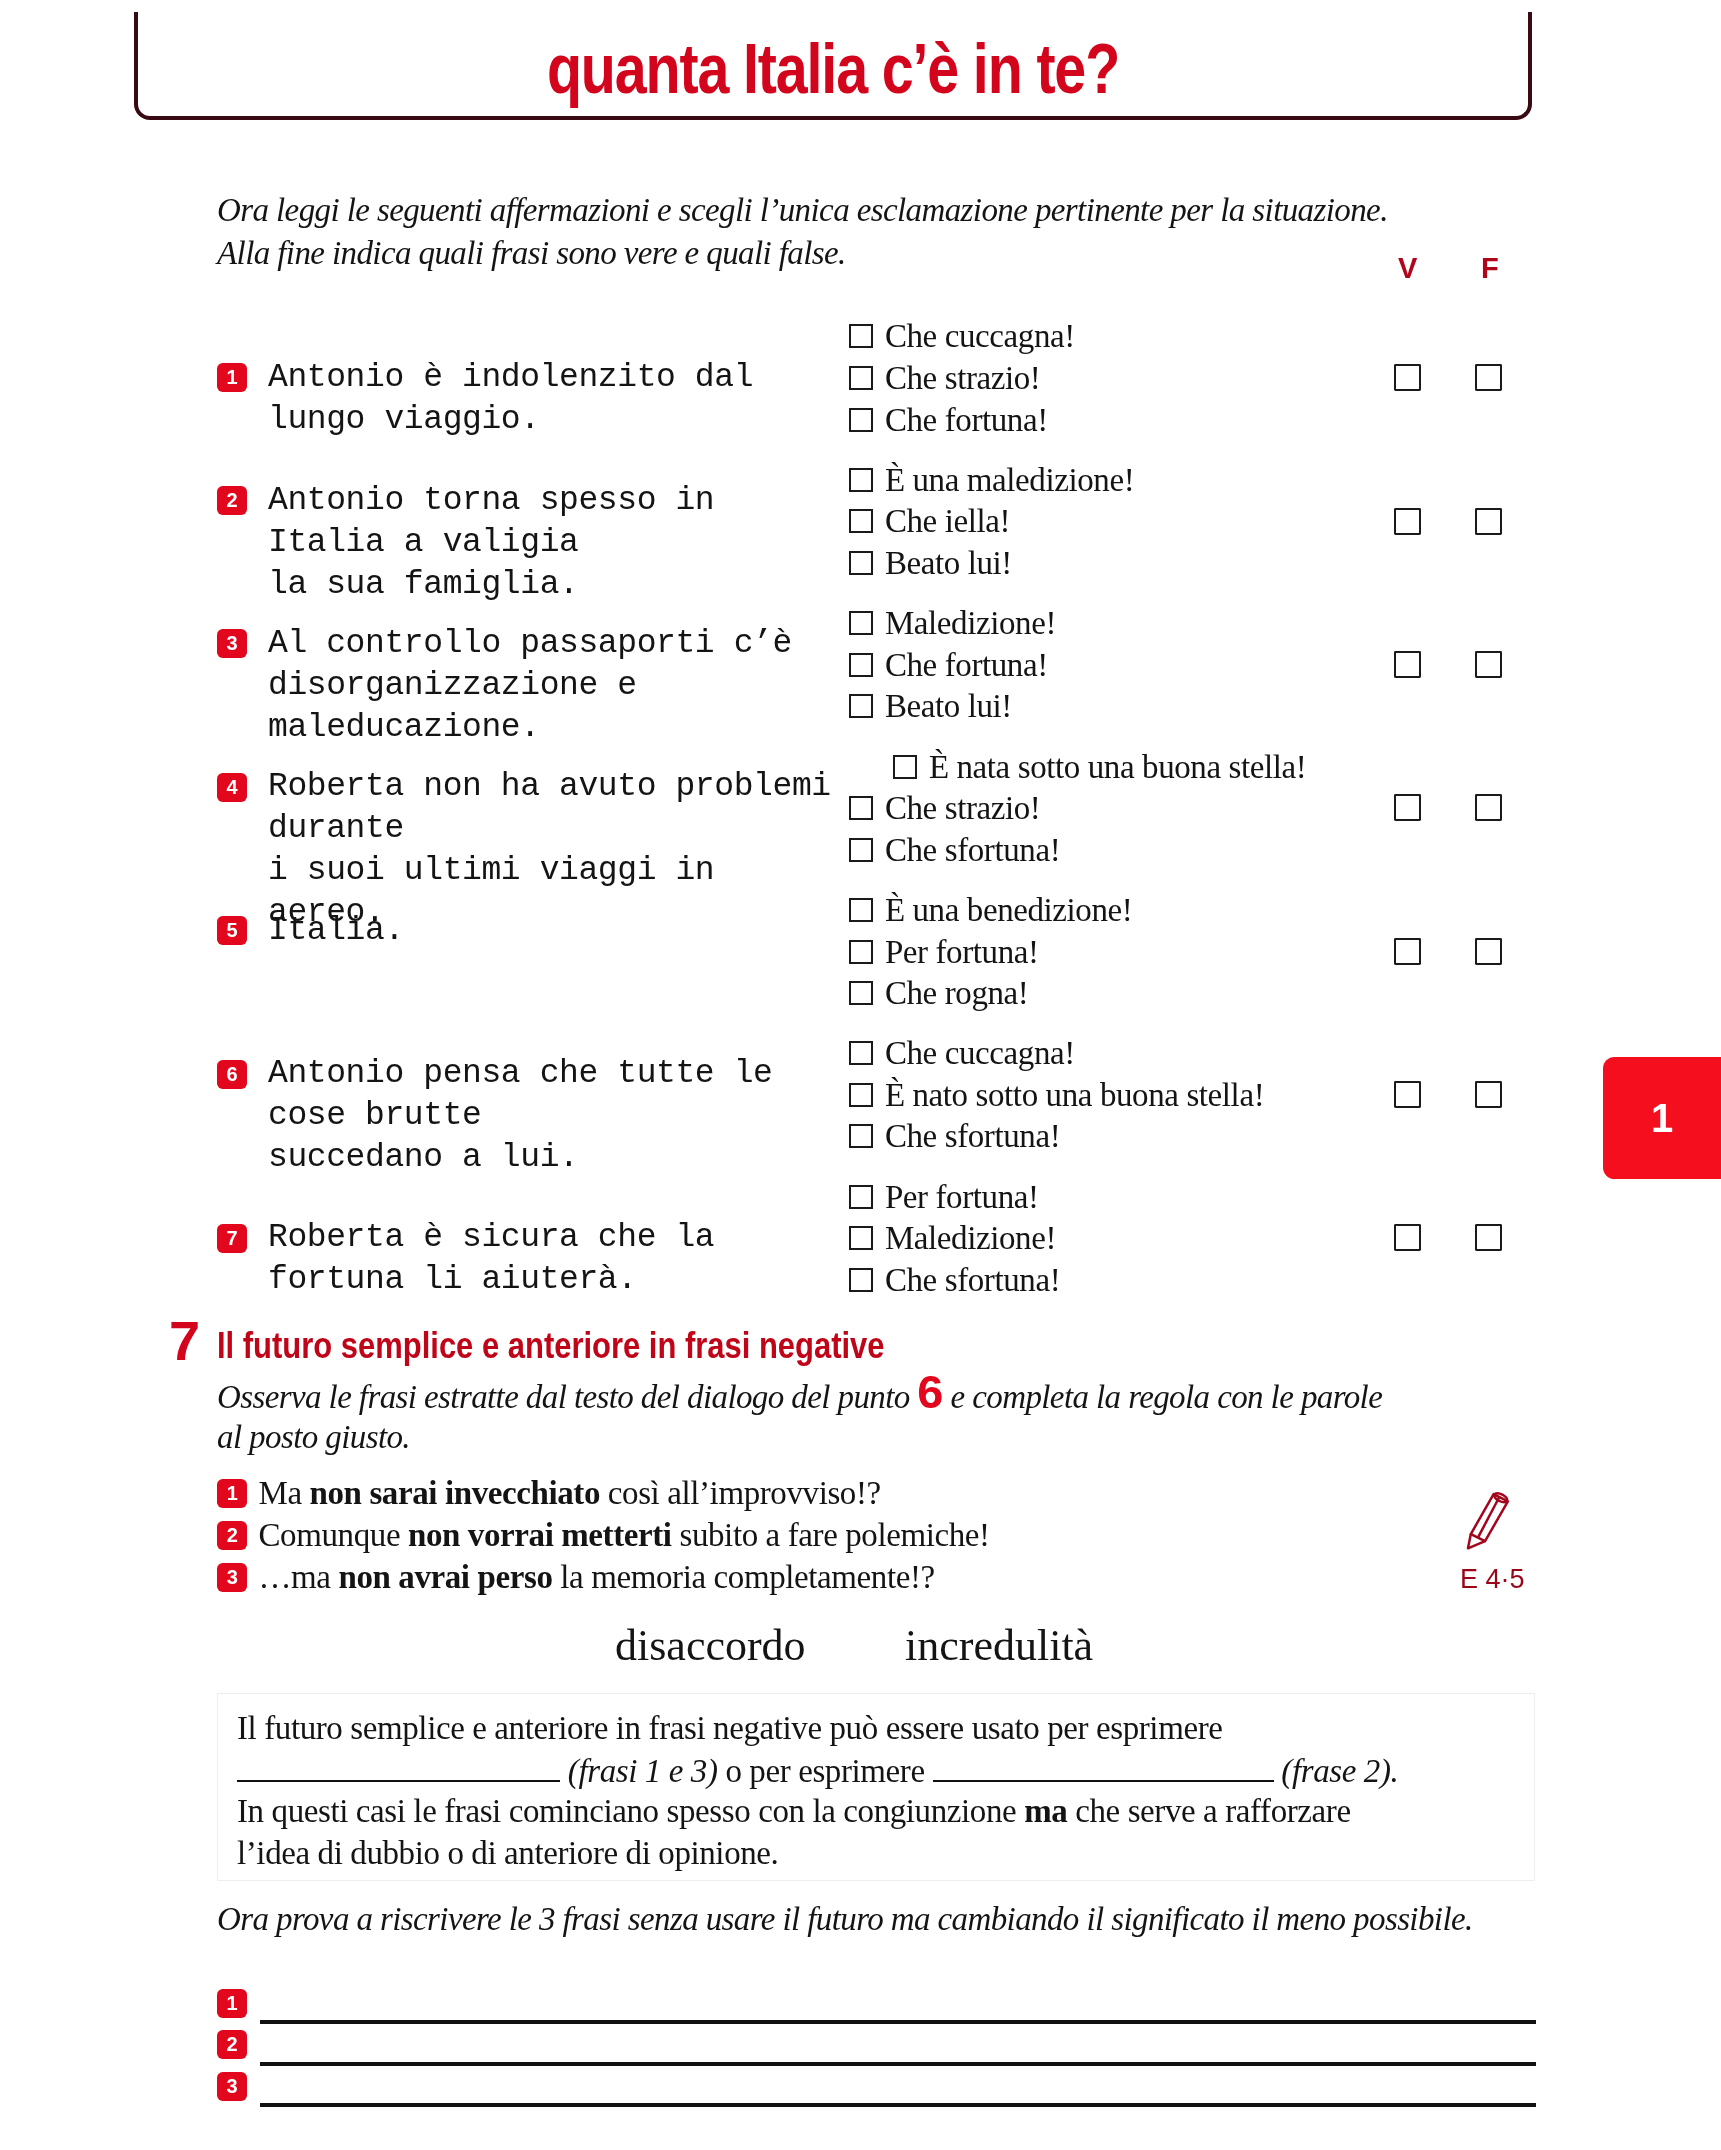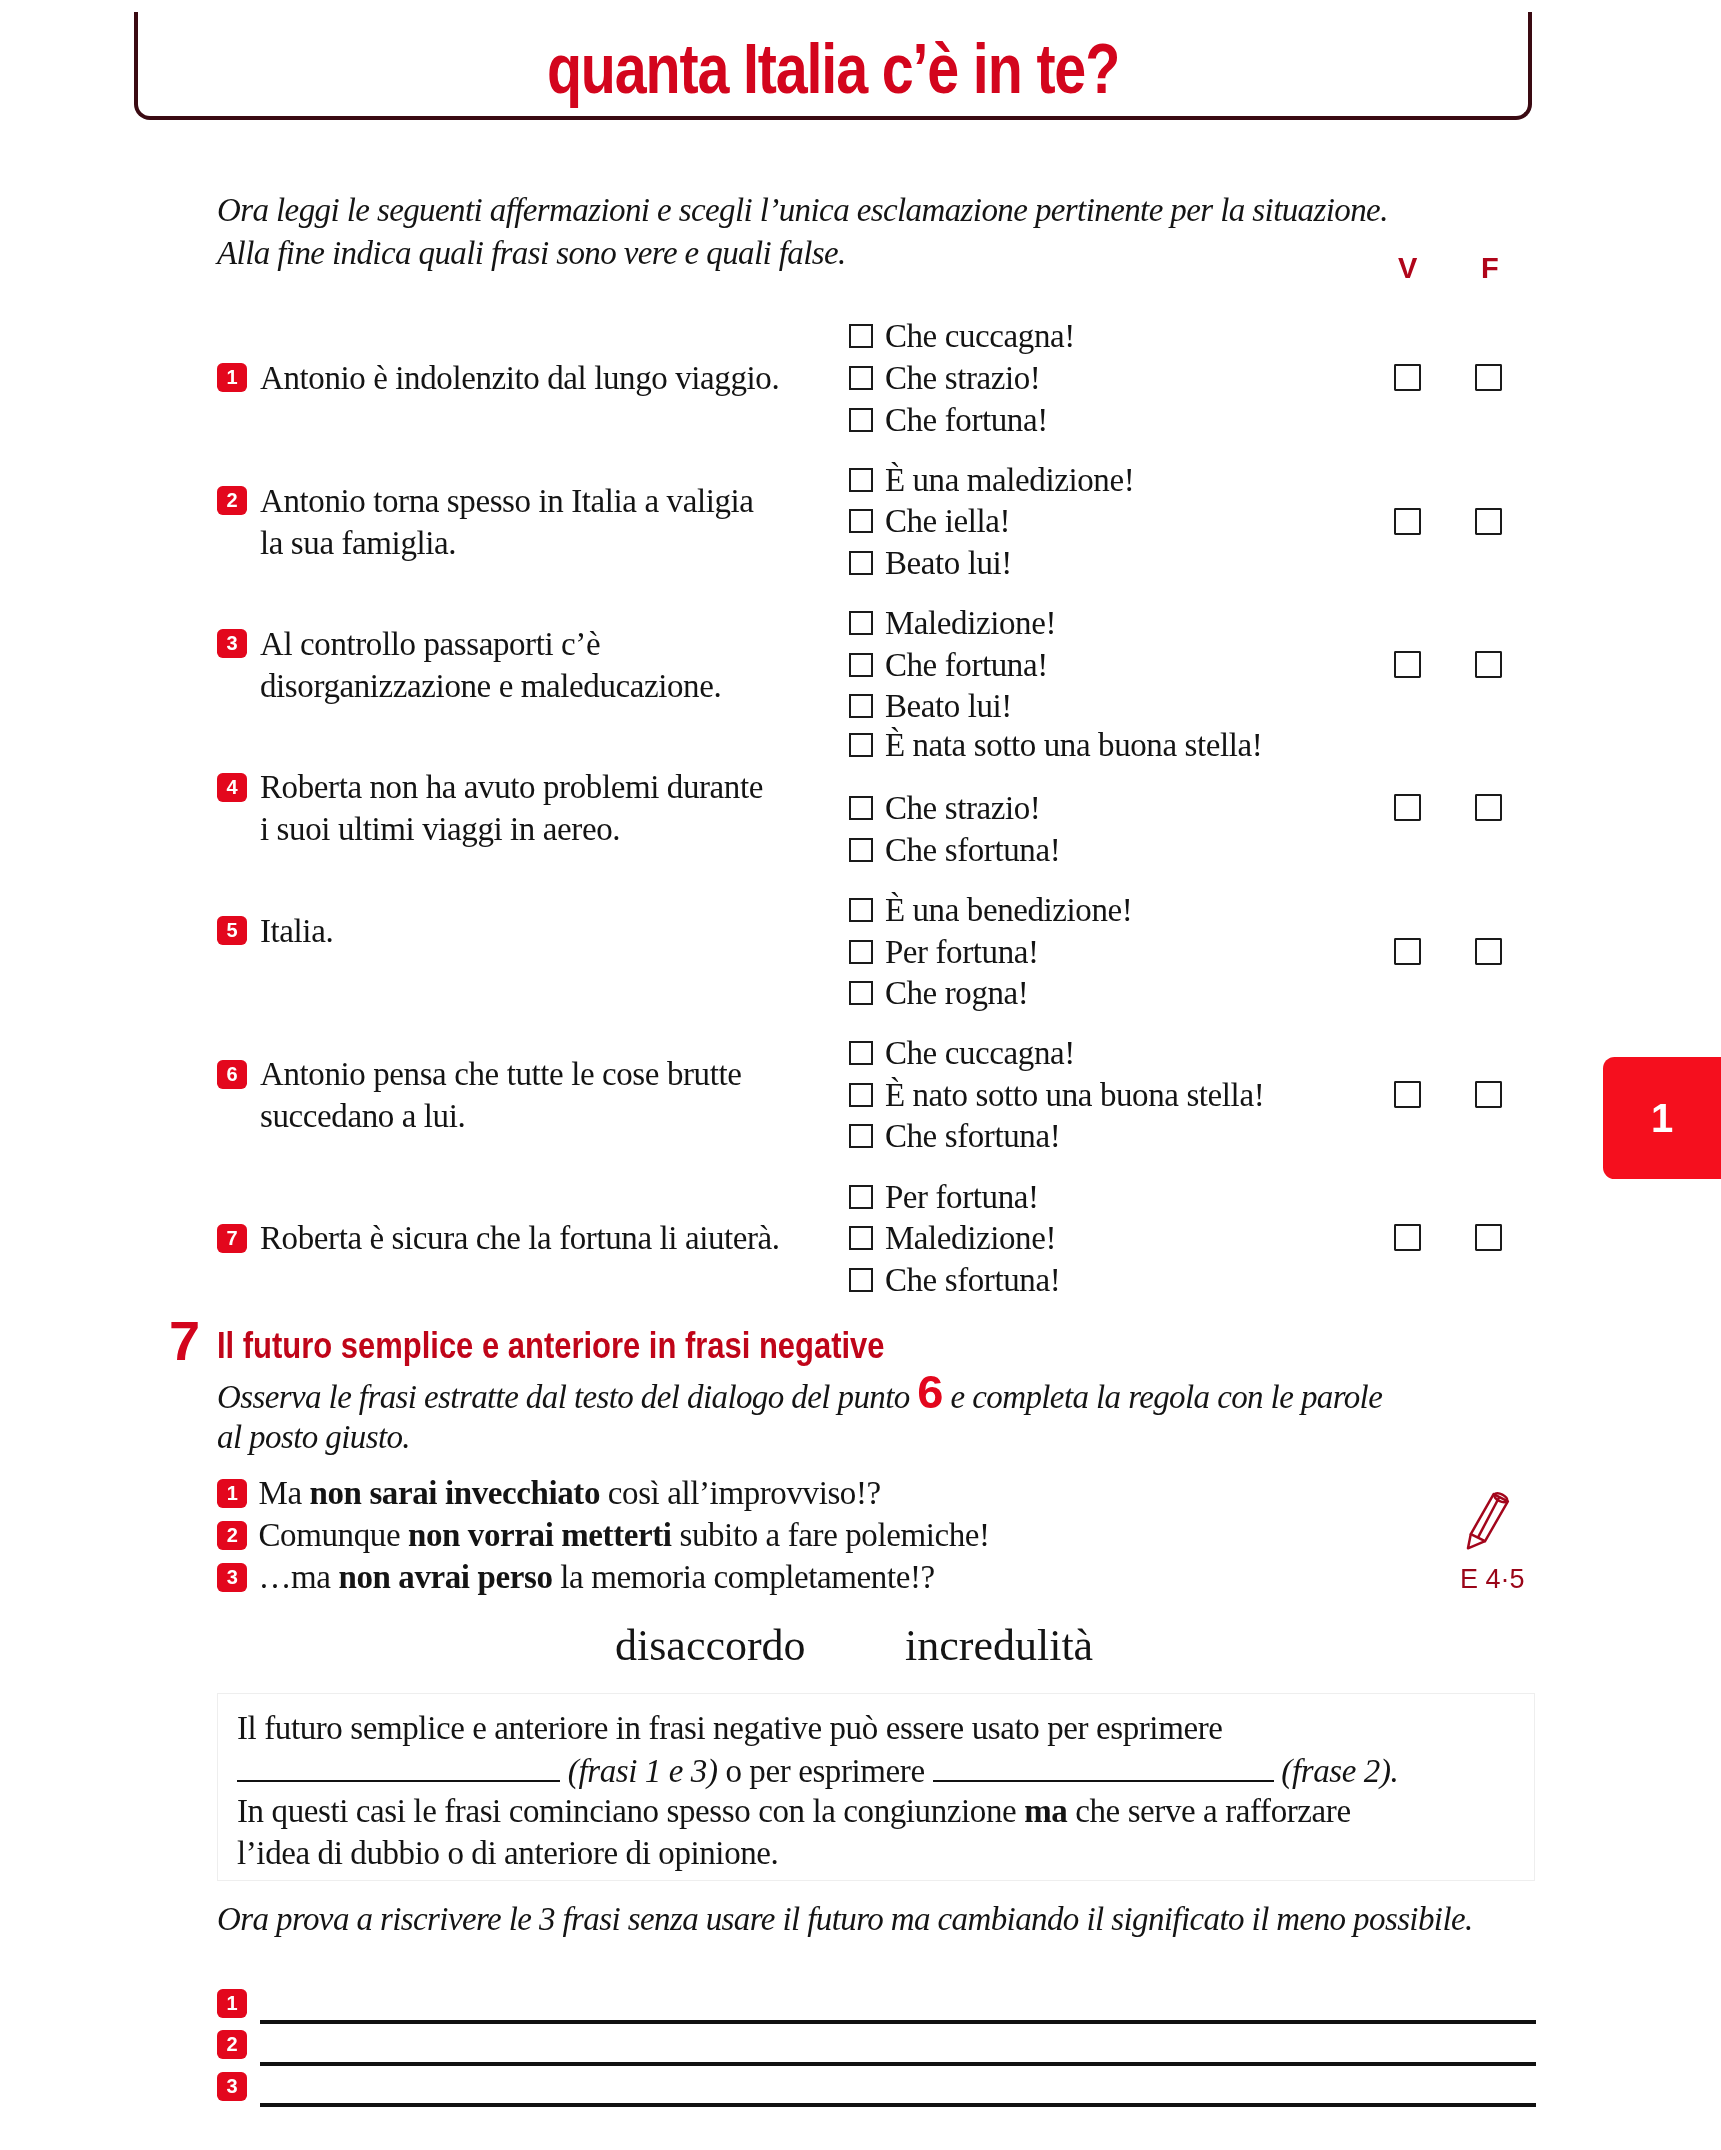--- a/index.html
+++ b/index.html
@@ -11,21 +11,21 @@
                border-bottom: 4.3px solid #3a0a12; border-radius: 0 0 16px 16px; box-sizing: border-box; }
   .title-text { left: 134px; width: 1398px; top: 34px; text-align: center;
                 font-family: "Liberation Sans", "DejaVu Sans", sans-serif; font-weight: bold;
                 font-size: 70px; color: #d3051d; letter-spacing: -1.4px; transform: scaleX(0.82); line-height: 1; }
   .instr { font-style: italic; font-size: 33px; line-height: 1; left: 217px; letter-spacing: -0.6px; }
   .vf-head { font-family: "Liberation Sans", "DejaVu Sans", sans-serif; font-weight: bold;
              color: #b0051a; font-size: 29px; line-height: 1; }
   .badge { width: 30px; height: 29px; background: #e3071d; border-radius: 5.7px; color: #fff;
            font-family: "Liberation Sans", "DejaVu Sans", sans-serif; font-weight: bold; font-size: 20px;
            display: flex; align-items: center; justify-content: center; box-sizing: border-box; }
-  .stmt { font-size: 33px; line-height: 42px; left: 260px; width: 574px; letter-spacing: -0.4px; }
+  .stmt { font-size: 33px; line-height: 42px; left: 268px; width: 574px; letter-spacing: -0.4px; font-family: Liberation Mono, monospace; }
   .opt { left: 849px; height: 42px; display: flex; align-items: center; font-size: 33px; letter-spacing: -0.4px; white-space: nowrap; }
   .box { width: 24.4px; height: 24.4px; border: 2.2px solid #1a1a1a; box-sizing: border-box; background: #fff; display: inline-block; }
   .opt .box { margin-right: 11.5px; }
   .vf-box { width: 27px; height: 27px; border: 2.5px solid #1a1a1a; box-sizing: border-box; border-radius: 1.4px; }
   .side-tab { left: 1603px; top: 1057px; width: 118px; height: 122px; background: #f50f1e;
               border-radius: 11.5px 0 0 11.5px; color: #fff; font-family: "Liberation Sans", "DejaVu Sans", sans-serif;
               font-weight: bold; font-size: 40px; display: flex; align-items: center; justify-content: center; }
   .sec-num { left: 169px; top: 1313px; font-family: "Liberation Sans", "DejaVu Sans", sans-serif; font-weight: bold;
              color: #d3051d; font-size: 56px; line-height: 1; }
   .sec-title { left: 217px; top: 1328px; font-family: "Liberation Sans", "DejaVu Sans", sans-serif; font-weight: bold;
@@ -113,21 +113,21 @@
       </div>
       <div class="abs vf-box" style="left:1394px; top:651px;"></div>
       <div class="abs vf-box" style="left:1475px; top:651px;"></div>
     </div>
     <div>
       <div class="abs badge" style="left:217px; top:773px;">4</div>
       <div class="abs stmt" style="top:766px;">
         <div>Roberta non ha avuto problemi durante</div>
         <div>i suoi ultimi viaggi in aereo.</div>
       </div>
-      <div class="abs opt" style="top:724px;">
+      <div class="abs opt" style="top:746px;margin-left:44px;">
         <span class="box"></span>
         <span>È nata sotto una buona stella!</span>
       </div>
       <div class="abs opt" style="top:787px;">
         <span class="box"></span>
         <span>Che strazio!</span>
       </div>
       <div class="abs opt" style="top:829px;">
         <span class="box"></span>
         <span>Che sfortuna!</span>

